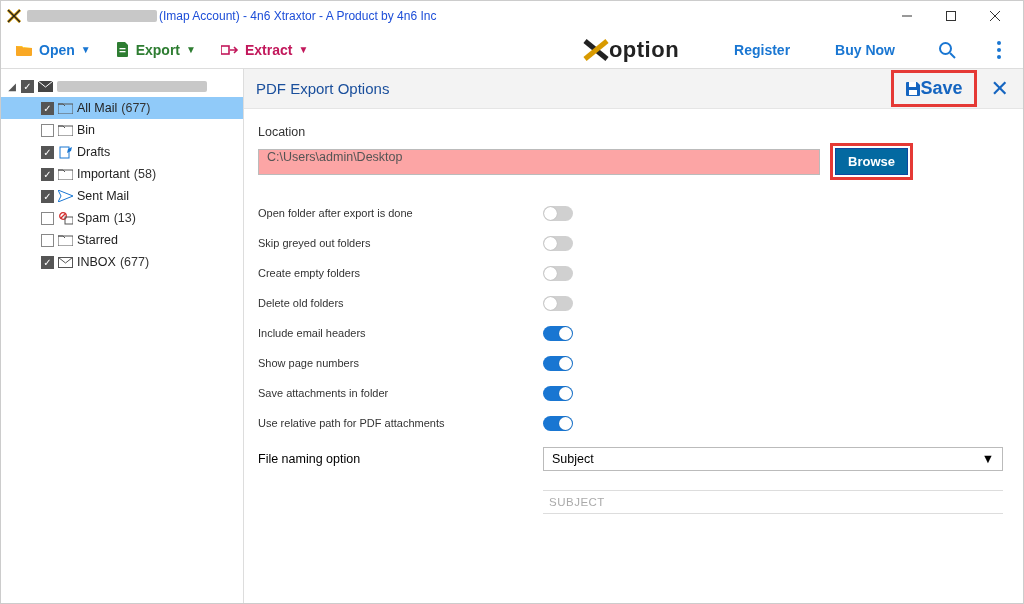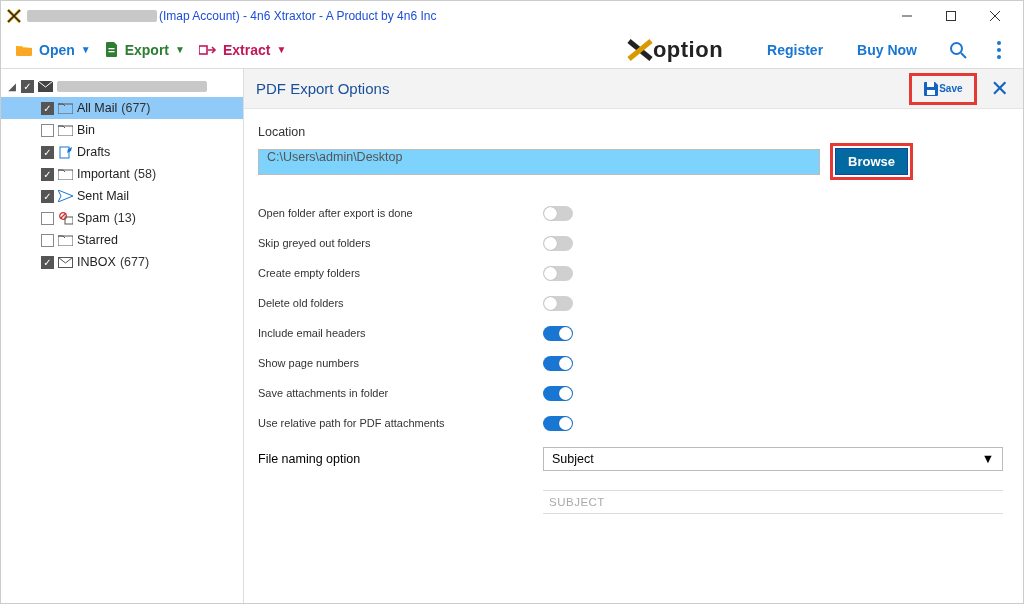--- a/index.html
+++ b/index.html
@@ -8,21 +8,21 @@
   
   .titlebar { height: 30px; display: flex; align-items: center; padding: 0 6px; font-size: 12px; color: #1d4ed8; }
   .titlebar .logo-x { font-weight: bold; font-size: 16px; margin-right: 4px; color:#111; position:relative; }
   .titlebar .title-text { flex: 0 0 auto; }
   .titlebar .title-gray { display:inline-block; width:130px; height:12px; background:#c8c8c8; vertical-align:middle; margin: 0 2px; border-radius:2px;}
   .titlebar .spacer { flex: 1; }
   .titlebar .winbtn { width: 44px; height: 28px; display:flex; align-items:center; justify-content:center; color:#333; font-size:14px; }
   .titlebar .winbtn svg { width:10px; height:10px; }
 
   
-  .toolbar { height: 38px; border-bottom: 1px solid #ddd; display:flex; align-items:center; padding: 0 14px; gap: 14px; }
+  .toolbar { height: 38px; border-bottom: 1px solid #ddd; display:flex; align-items:center; padding: 0 14px; gap: 25px; }
   .toolbar .tb-group { display:flex; align-items:center; gap:6px; font-size:14px; font-weight:600; }
   .toolbar .tb-open { color:#1976d2; }
   .toolbar .tb-export { color:#2e7d32; }
   .toolbar .tb-extract { color:#c2185b; }
   .toolbar .tb-spacer { flex:1; }
   .brand { display:flex; align-items:center; font-size:22px; font-weight:700; color:#222; letter-spacing:0.5px; margin-right: 20px;}
   .tb-link { color:#1976d2; font-size:14px; font-weight:600; margin: 0 10px; }
   .tb-icon { color:#1976d2; margin: 0 8px; }
   .chev { font-size:10px; }
 
@@ -40,27 +40,27 @@
   .tree-row .label { white-space:nowrap; }
   .tree-row .count { color:#333; }
   .acct-gray { display:inline-block; width:150px; height:11px; background:#c8c8c8; border-radius:2px; vertical-align:middle;}
 
   
   .main { flex:1; display:flex; flex-direction:column; }
   .options-header { height: 40px; background:#f3f3f3; border-bottom:1px solid #e5e5e5; display:flex; align-items:center; padding: 0 12px; }
   .options-header .title { color:#1a4f9c; font-size:15px; }
   .options-header .sp { flex:1; }
   .save-box { border:3px solid #e53935; padding:3px; display:flex; align-items:center; }
-  .save-btn { display:flex; align-items:center; gap:0; color:#1565c0; font-size:10px; font-weight:600; padding:2px 8px;}
+  .save-btn { display:flex; align-items:center; gap:0; color:#1565c0; font-size:18px; font-weight:600; padding:2px 8px;}
   .close-x { color:#1565c0; font-size:22px; margin-left:14px; margin-right:2px; font-weight:300;}
 
   .options-body { padding: 16px 20px 0 14px; overflow:auto; }
   .field-label { font-size:12.5px; color:#333; margin-bottom:4px; }
   .loc-row { display:flex; align-items:center; gap:10px; margin-bottom:18px; }
-  .loc-input { flex:0 0 562px; height:26px; border:1px solid #bbb; background:#7dd3fc; color:#555; font-size:12.5px; padding: 0 8px; }
+  .loc-input { flex:0 0 562px; height:26px; border:1px solid #bbb; background:#fca5a5; color:#555; font-size:12.5px; padding: 0 8px; }
   .browse-wrap { border:3px solid #e53935; padding:2px; }
   .browse-btn { background:#0369a1; color:#fff; font-size:13px; font-weight:600; padding:5px 12px; border:1px solid #0d47a1;text-align:center;}
 
   .opt-row { display:flex; align-items:center; height:30px; font-size:11px; color:#333; }
   .opt-row .olabel { width:285px; }
   .toggle { width:30px; height:15px; border-radius:9px; background:#d0d0d0; position:relative; }
   .toggle .knob { width:13px; height:13px; border-radius:50%; background:#fff; position:absolute; top:1px; left:1px; box-shadow:0 0 1px rgba(0,0,0,.3);}
   .toggle.on { background:#1976d2; }
   .toggle.on .knob { left:16px; }
 

